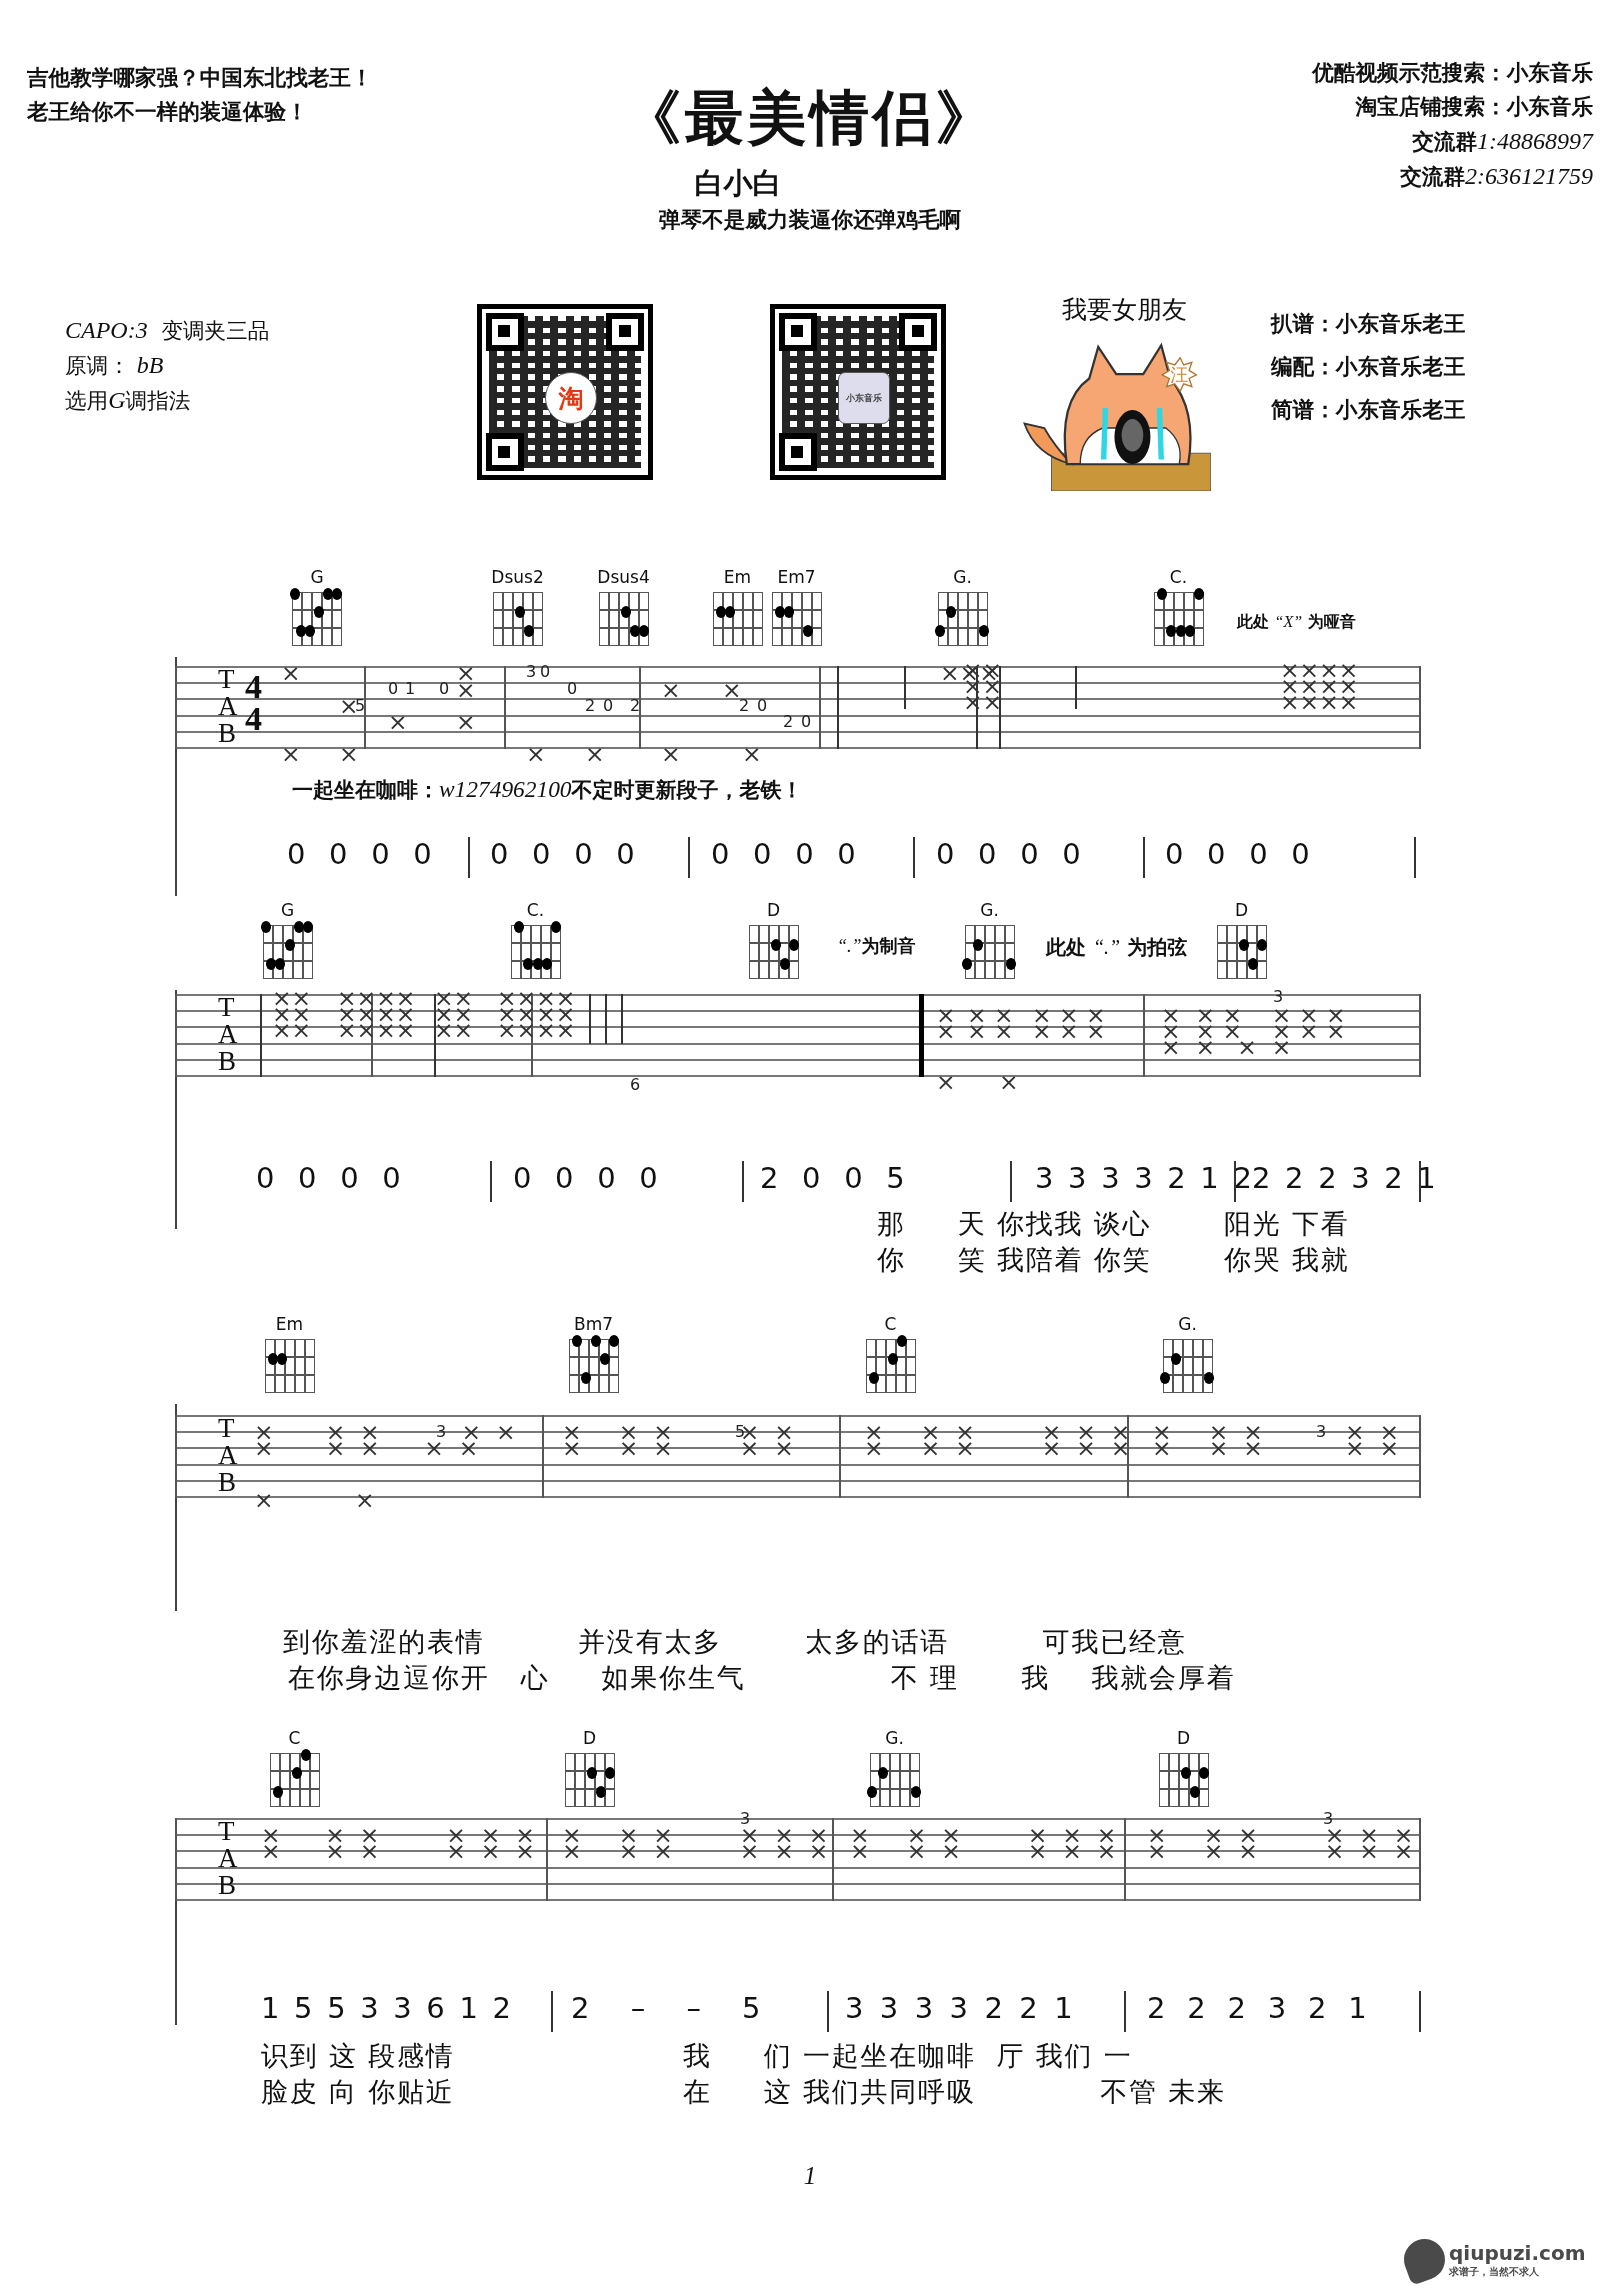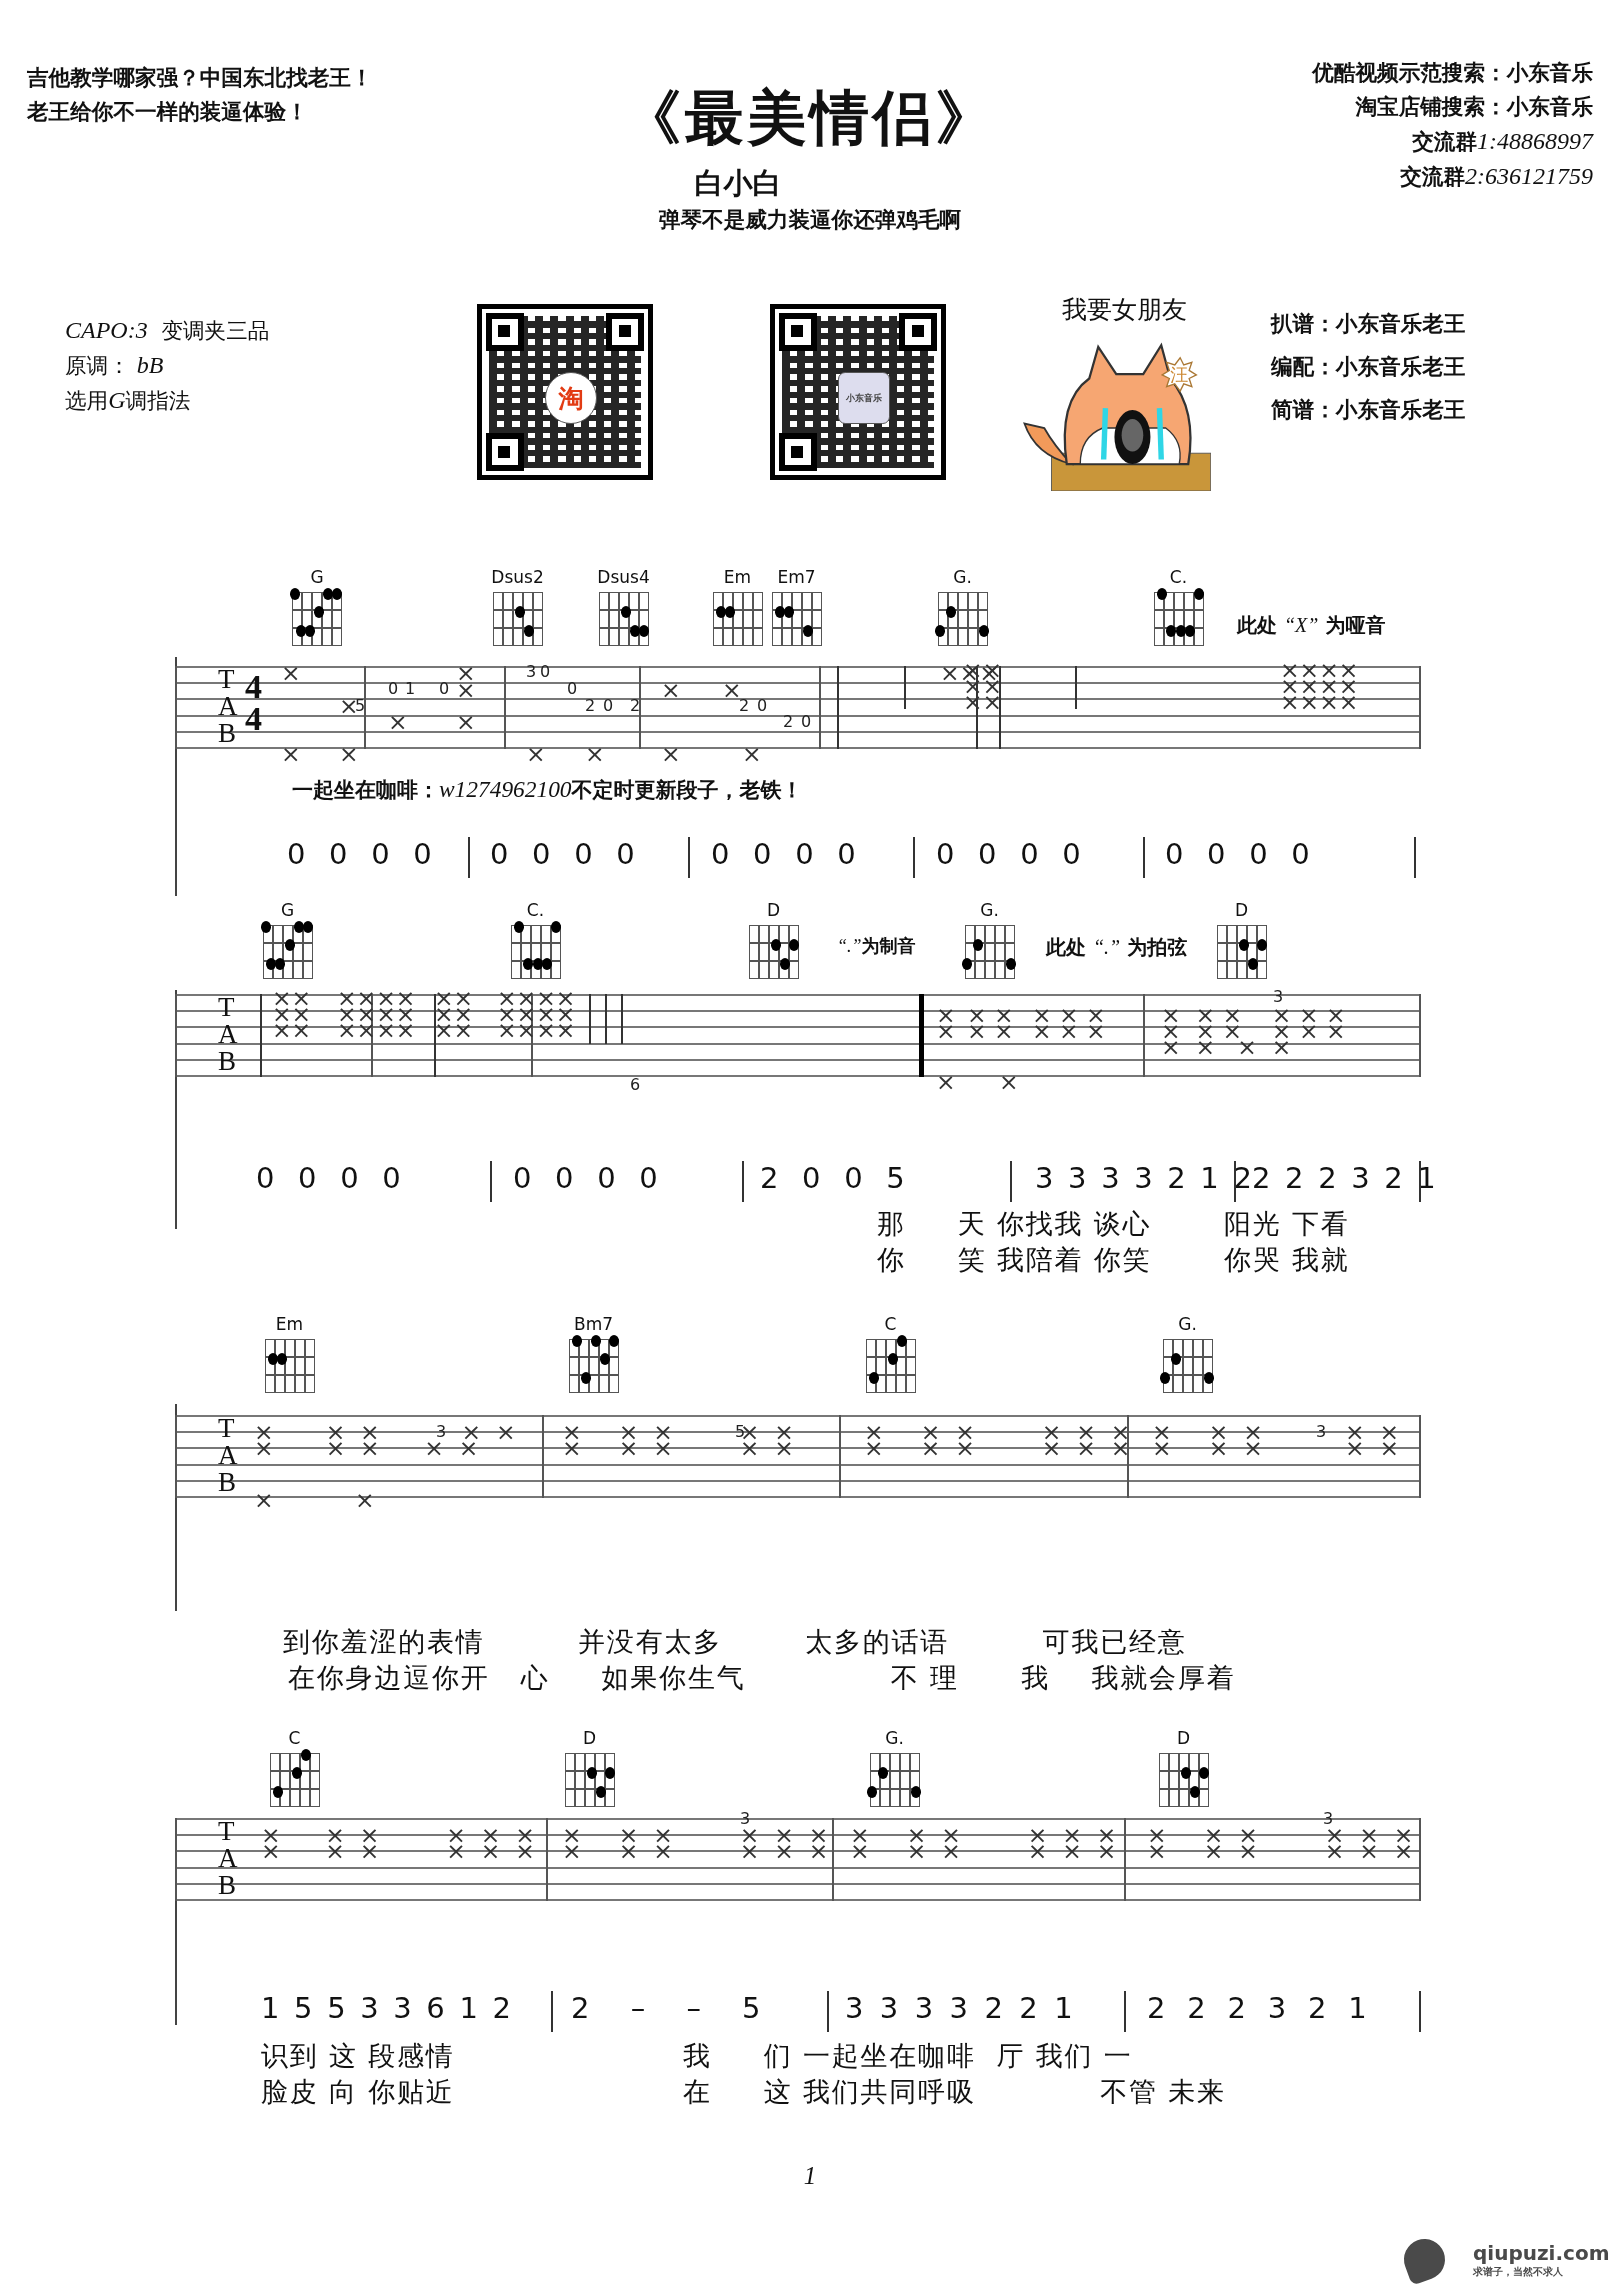--- a/index.html
+++ b/index.html
@@ -36,24 +36,24 @@
   .chord .grid{position:relative;width:50px;height:54px;margin:5.4px auto 0;border:1.8px solid #555;box-sizing:border-box;
      background:repeating-linear-gradient(90deg,transparent 0 8px,#555 8px 10px),repeating-linear-gradient(0deg,transparent 0 16px,#555 16px 18px);}
   .chord .grid i{position:absolute;width:10px;height:11.7px;border-radius:50%;background:#000;}
   .mark{position:absolute;font-size:23.4px;line-height:23.4px;color:#333;}
   .strum{position:absolute;width:1.8px;background:#333;}
   .num{position:absolute;font-size:16px;font-family:"DejaVu Sans",sans-serif;color:#222;}
   .jianpu{position:absolute;font-size:29px;letter-spacing:0;white-space:nowrap;}
   .jp-row{position:absolute;left:0;width:1246px;height:41px;}
   .jp-bar{position:absolute;top:0;width:1.8px;height:41px;background:#333;}
   .lyric{position:absolute;font-size:27px;white-space:nowrap;letter-spacing:1.8px;}
-  .note-annot{position:absolute;font-size:20px;font-weight:bold;}
+  .note-annot{position:absolute;font-size:16px;font-weight:bold;}
   .note-annot .ital{font-family:"Liberation Serif",serif;font-style:italic;font-weight:normal;}
   .pagenum{left:0;width:1620px;top:2162px;text-align:center;font-family:"Liberation Serif",serif;font-style:italic;font-size:25px;}
-  .wm{left:1404px;top:2239px;display:flex;align-items:center;gap:28px;color:#4a4a4a;}
+  .wm{left:1404px;top:2239px;display:flex;align-items:center;gap:4px;color:#4a4a4a;}
   .wm .pick{width:41px;height:41px;background:#4a4a4a;border-radius:50% 50% 50% 7.2px;transform:rotate(-20deg);}
   .wm .t1{font-size:20px;font-weight:bold;}
   .wm .t2{font-size:10px;font-weight:bold;}
   .sysline{position:absolute;width:1.8px;background:#444;}
 </style>
 </head>
 <body>
 
 <div class="abs hdr-left">
   <div>吉他教学哪家强？中国东北找老王！</div>

